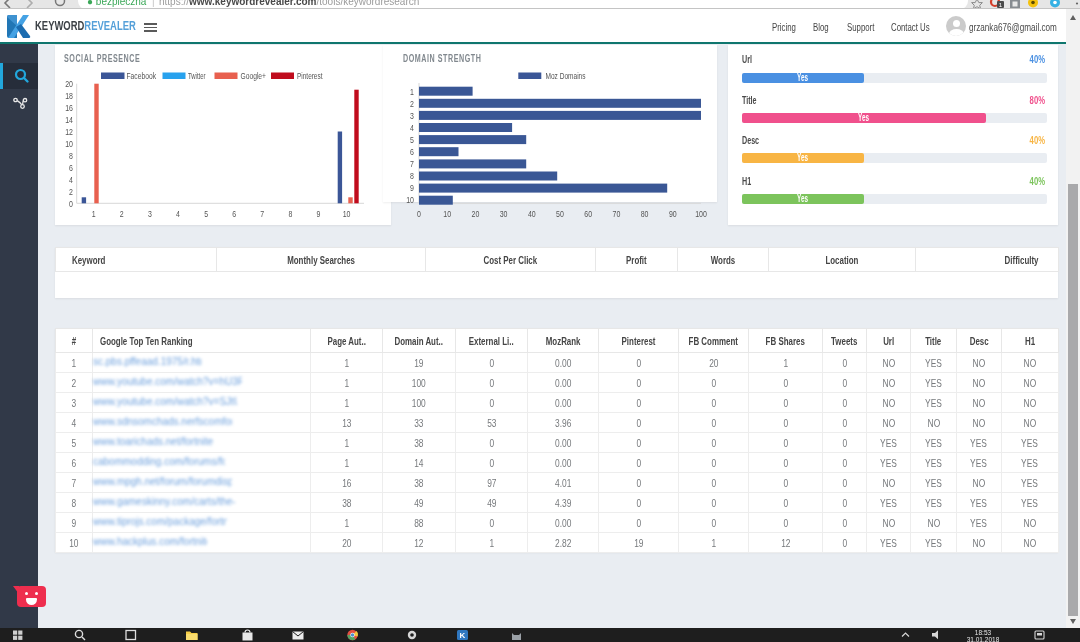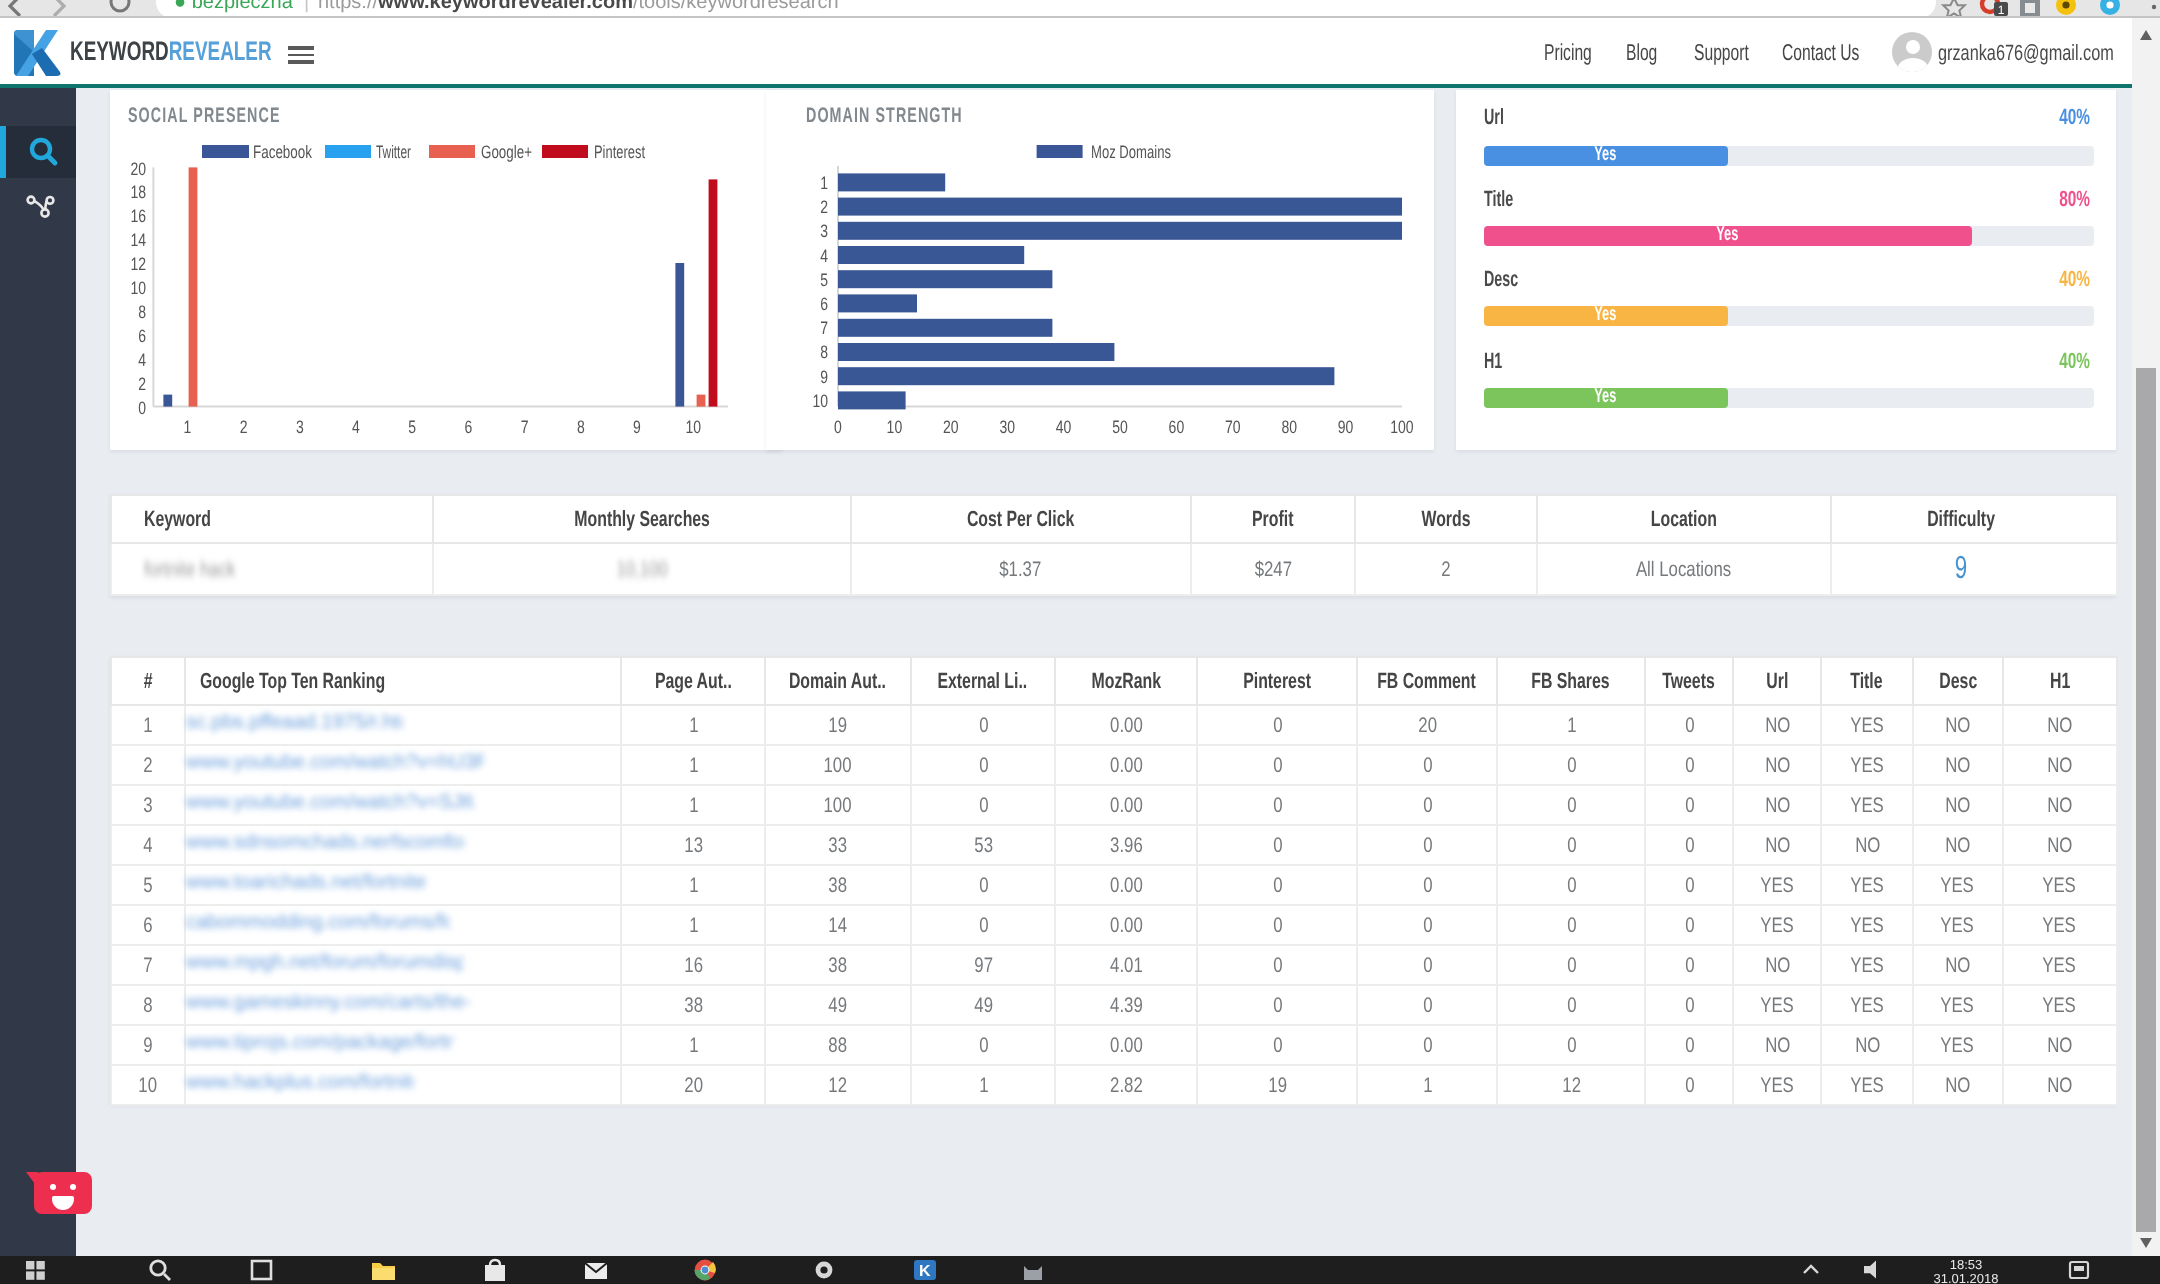--- a/index.html
+++ b/index.html
@@ -46,21 +46,21 @@
 
 
 table { border-collapse:collapse; table-layout:fixed; width:1003px; }
 th { font-weight:bold; color:#454545; border:1px solid #e7e7e7; text-align:center; font-size:11px; }
 td { color:#76797c; border:1px solid #ededed; text-align:center; font-size:10.5px; }
 th span { display:inline-block; transform:scaleX(0.72); white-space:nowrap; }
 td span { display:inline-block; transform:scaleX(0.8); white-space:nowrap; }
 td span.blink { transform:none; }
 th.tl span, td.tl span { transform-origin:0 50%; }
 #t1 th { height:24px; }
-#t1 th:last-child, #t1 td.diff { padding-right:13px; }
+#t1 th:last-child, #t1 td.diff { padding-right:13px;text-align:right; }
 #t1 td { height:26px; }
 #t2 th { height:24px; }
 #t2 td { height:20px; padding:0; }
 .tl { text-align:left; padding-left:16px; }
 .blur1 { filter:blur(1.8px); color:#999; }
 .blink { filter:blur(1.5px); color:#6b9fdd; font-size:10px; overflow:hidden; }
 td.diff { color:#4593d1; font-size:16px; }
 td.diff span { transform:scaleX(0.7); }
 
 
@@ -186,21 +186,21 @@
           <text x="291.6" y="171.5" lengthAdjust="spacingAndGlyphs" textLength="7.8">10</text>
       </g>
       <rect x="26.7" y="152.3" width="4.4" height="6" fill="#3b5697"></rect>
       <rect x="39.3" y="38.7" width="4.4" height="119.6" fill="#e8604f"></rect>
       <rect x="282.7" y="86.5" width="4.4" height="71.8" fill="#3b5697"></rect>
       <rect x="293.3" y="152.3" width="4.4" height="6" fill="#e8604f"></rect>
       <rect x="299.3" y="44.7" width="4.4" height="113.6" fill="#c00c1d"></rect>
     </svg>
   </div>
 
-  <div class="card" style="left:383px;top:45px;width:334px;height:180px;">
+  <div class="card" style="left:383px;top:45px;width:334px;height:157px;">
     <div class="ctitle" style="left:20px;top:7px;">DOMAIN STRENGTH</div>
     <svg width="334" height="180" viewBox="0 0 334 180" style="position:absolute;left:0;top:0;">
       <rect x="135.3" y="27.5" width="23" height="6.5" fill="#3b5697"></rect>
       <text x="162.5" y="34" font-size="9" fill="#555" lengthAdjust="spacingAndGlyphs" textLength="40">Moz Domains</text>
       <line x1="36" y1="38" x2="36" y2="158.3" stroke="#d7d7d7" stroke-width="1"></line>
       <line x1="36" y1="158.3" x2="318" y2="158.3" stroke="#d7d7d7" stroke-width="1"></line>
       <g font-size="9" fill="#555" text-anchor="end">
         <text x="31" y="49.5" lengthAdjust="spacingAndGlyphs" textLength="3.9">1</text>
           <text x="31" y="61.6" lengthAdjust="spacingAndGlyphs" textLength="3.9">2</text>
         <text x="31" y="73.7" lengthAdjust="spacingAndGlyphs" textLength="3.9">3</text>
@@ -277,29 +277,20 @@
       <tbody>
           <tr>
             <th class="tl"><span>Keyword</span></th>
             <th><span>Monthly Searches</span></th>
             <th><span>Cost Per Click</span></th>
             <th><span>Profit</span></th>
             <th><span>Words</span></th>
             <th><span>Location</span></th>
             <th><span>Difficulty</span></th>
           </tr>
-      <tr>
-            <td class="tl"><span class="blur1">fortnite hack</span></td>
-            <td><span class="blur1">10,100</span></td>
-            <td><span>$1.37</span></td>
-            <td><span>$247</span></td>
-            <td><span>2</span></td>
-            <td><span>All Locations</span></td>
-            <td class="diff"><span>9</span></td>
-          </tr>
     </tbody>
       </table>
   </div>
 
   <div class="card" style="left:55px;top:328px;width:1003px;height:224px;">
     <table id="t2">
       <colgroup>
           <col style="width:37px">
           <col style="width:218px">
           <col style="width:72px">

